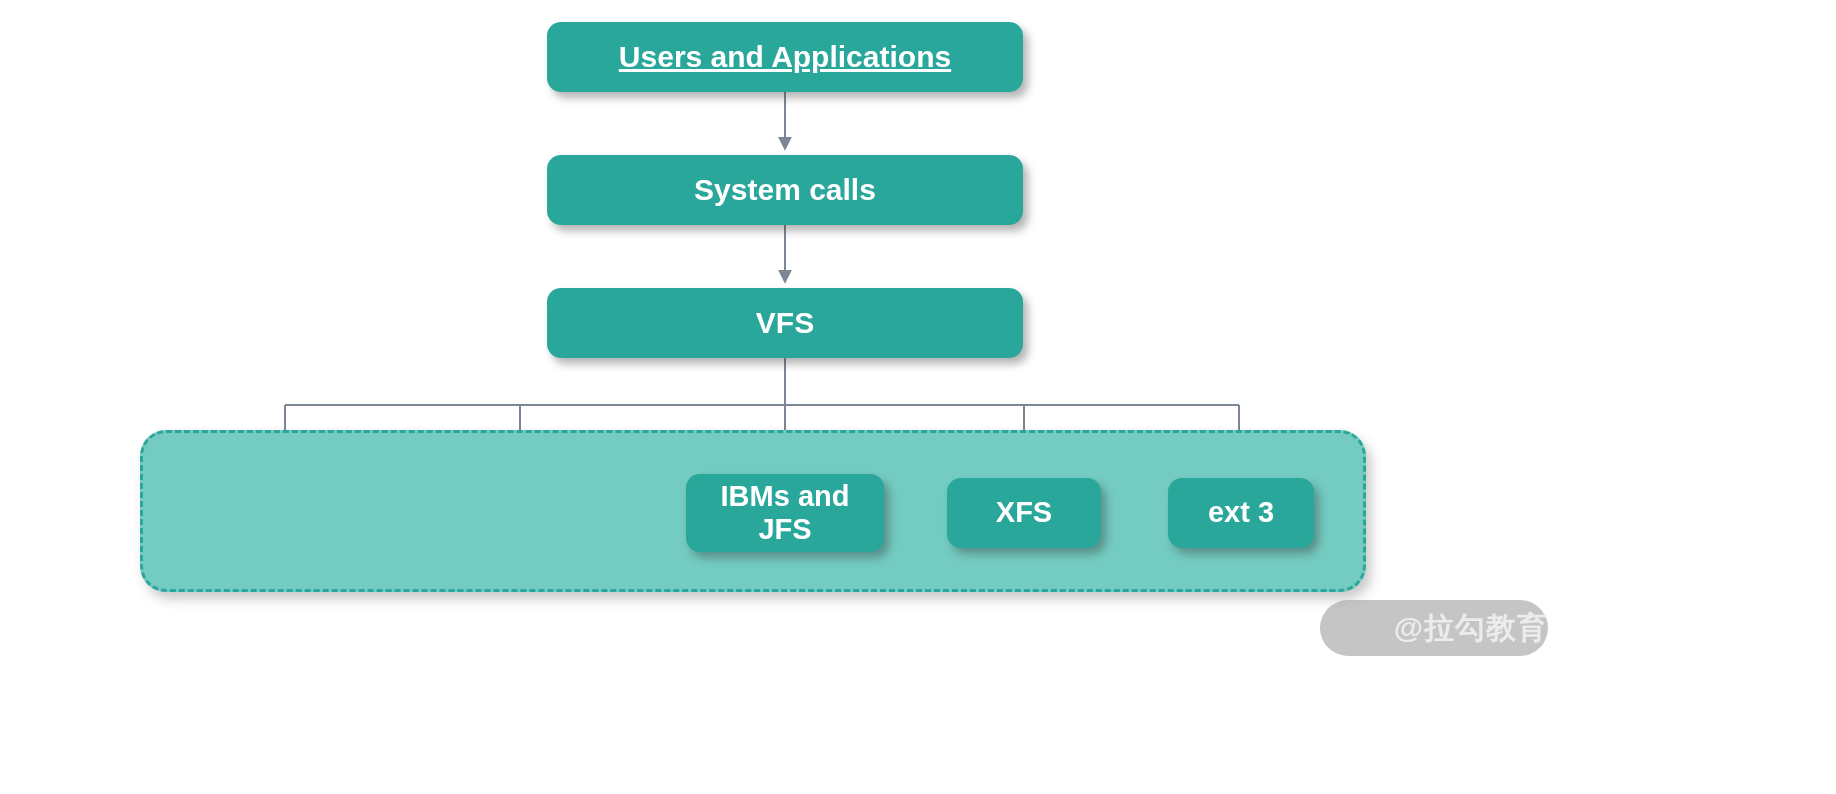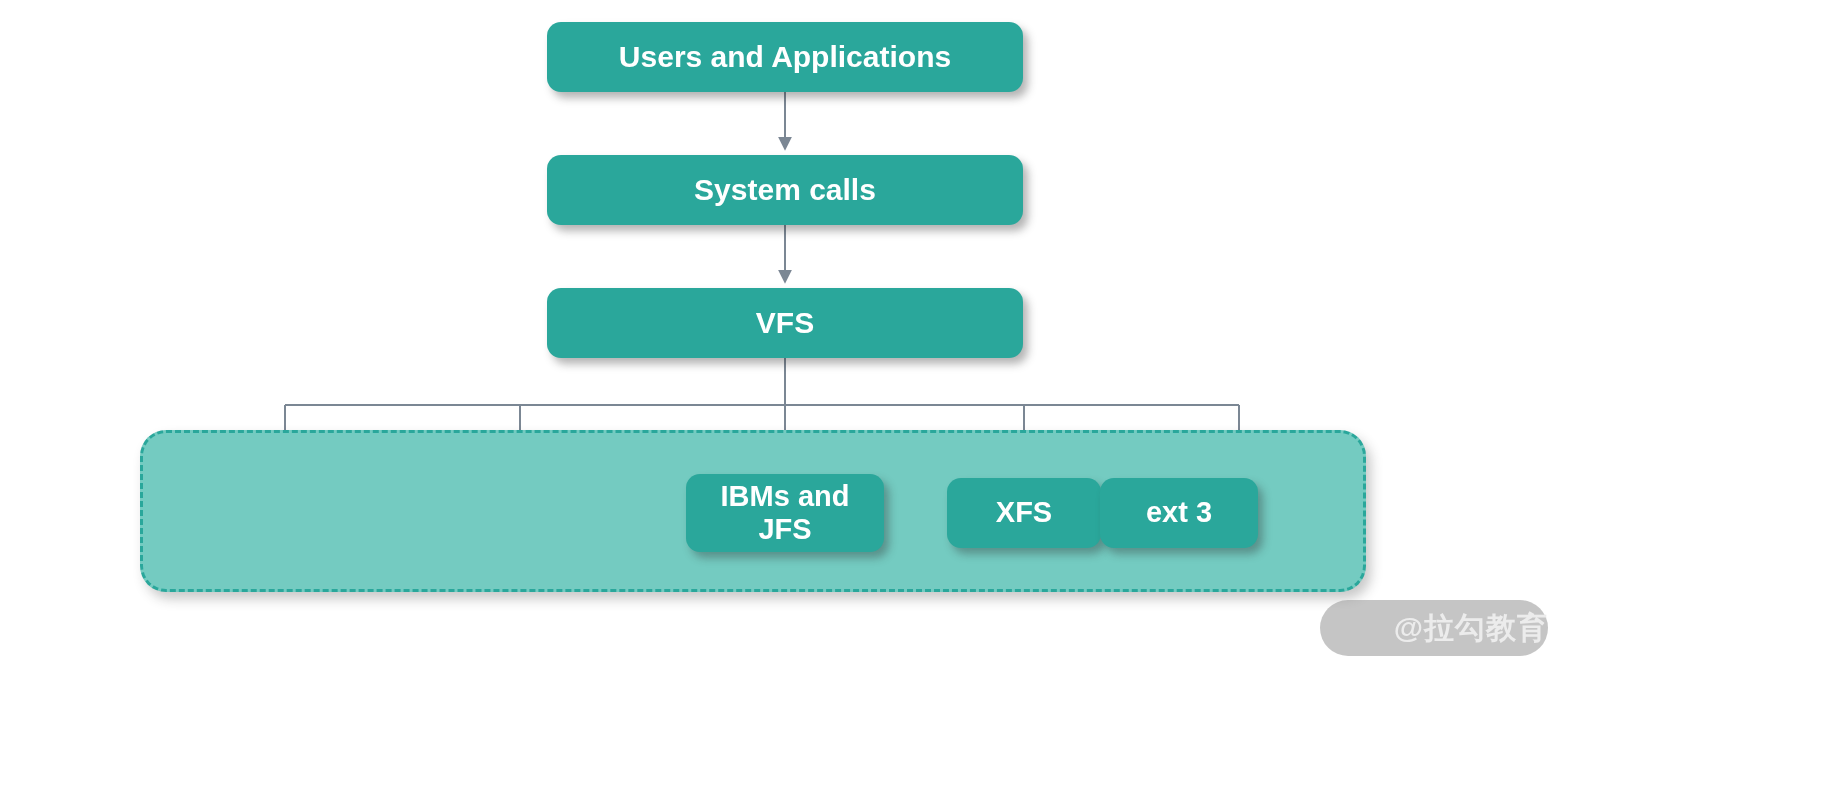--- a/index.html
+++ b/index.html
@@ -101,21 +101,21 @@
       <path d="M285 405 L285 471" marker-end="url(#arrowhead)"></path>
       <path d="M520 405 L520 471" marker-end="url(#arrowhead)"></path>
       <path d="M785 405 L785 467" marker-end="url(#arrowhead)"></path>
       <path d="M1024 405 L1024 471" marker-end="url(#arrowhead)"></path>
       <path d="M1239 405 L1239 471" marker-end="url(#arrowhead)"></path>
     </g>
   </svg>
 
   <div class="fs-container"></div>
 
-  <div class="node top-node" style="top:22px;">
+  <div class="node top-node" style="top:22px;text-decoration:underline;">
     <span>Users and Applications</span>
   </div>
 
   <div class="node top-node" style="top:155px;text-align:center;">
     <span>System calls</span>
   </div>
 
   <div class="node top-node" style="top:288px;justify-content:center;">
     <span>VFS</span>
   </div>
@@ -123,21 +123,21 @@
 
 
   <div class="node child-node" style="left:686px; width:198px; top:474px; height:78px; padding:0 24px;">
     <span>IBMs and JFS</span>
   </div>
 
   <div class="node child-node" style="left:947px; width:154px;">
     <span>XFS</span>
   </div>
 
-  <div class="node child-node" style="left:1100px; width:158px;">
+  <div class="node child-node" style="left:1168px; width:146px;">
     <span>ext 3</span>
   </div>
 
   <div class="watermark">
     <span>@拉勾教育</span>
   </div>
 
 </div>
 
 </body></html>

